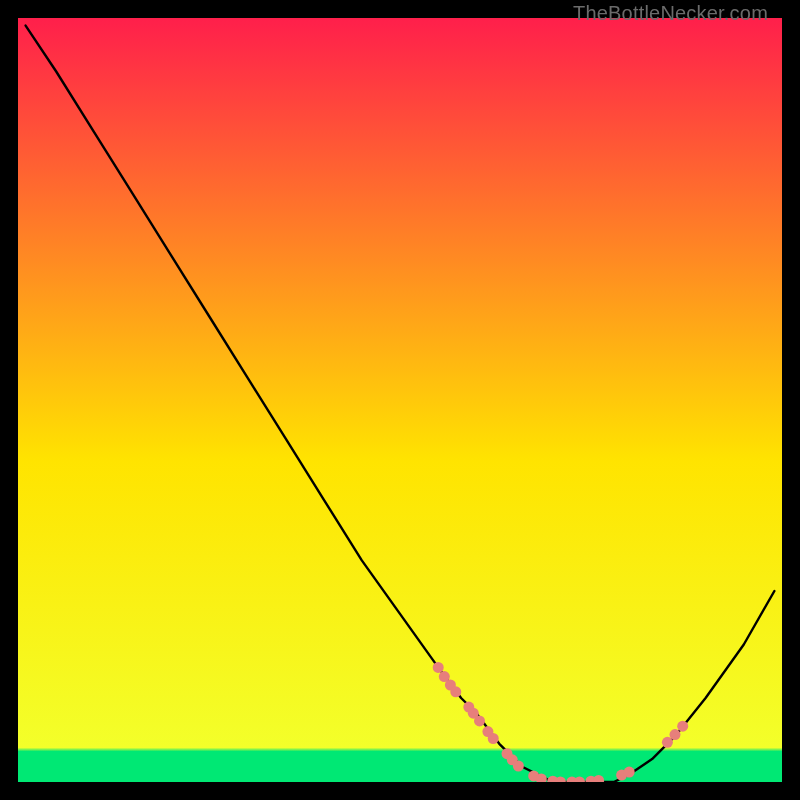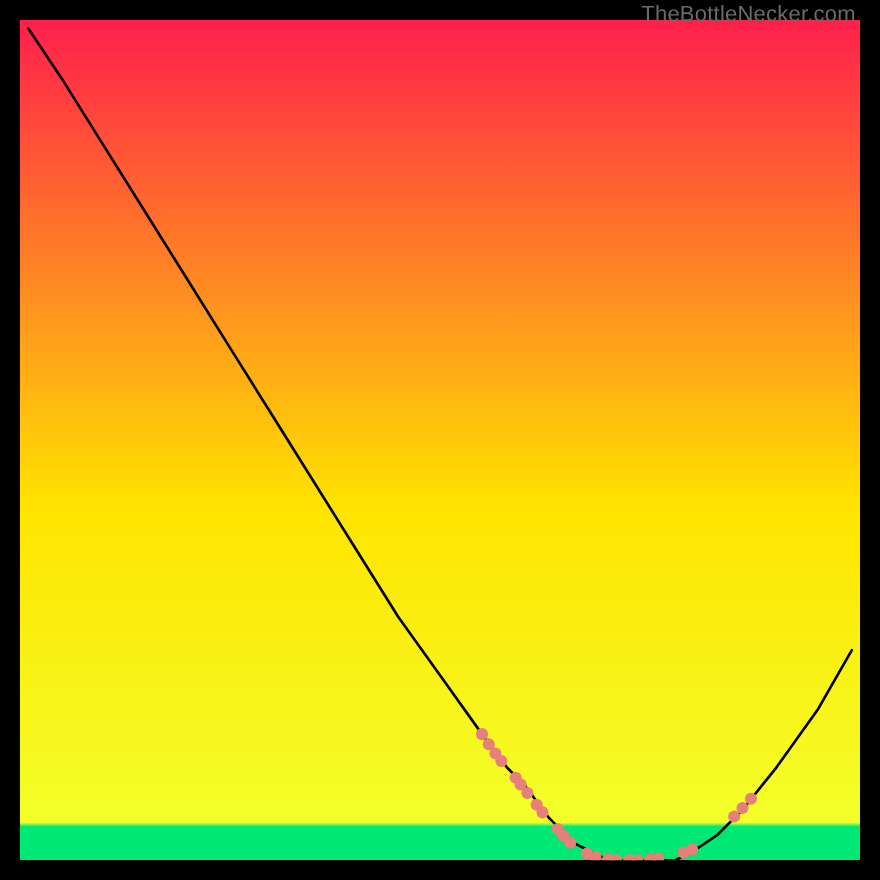--- a/index.html
+++ b/index.html
@@ -22,21 +22,21 @@
   .plot-area {
     position: absolute;
     left: 0;
     top: 0;
     width: 764px;
     height: 764px;
   }
   .watermark {
     position: absolute;
     top: 2px;
-    right: 22px;
+    right: 32px;
     font-size: 20px;
     color: #6b6b6b;
     font-weight: 500;
     letter-spacing: 0.2px;
     user-select: none;
   }
 </style>
 </head>
 <body>
 

